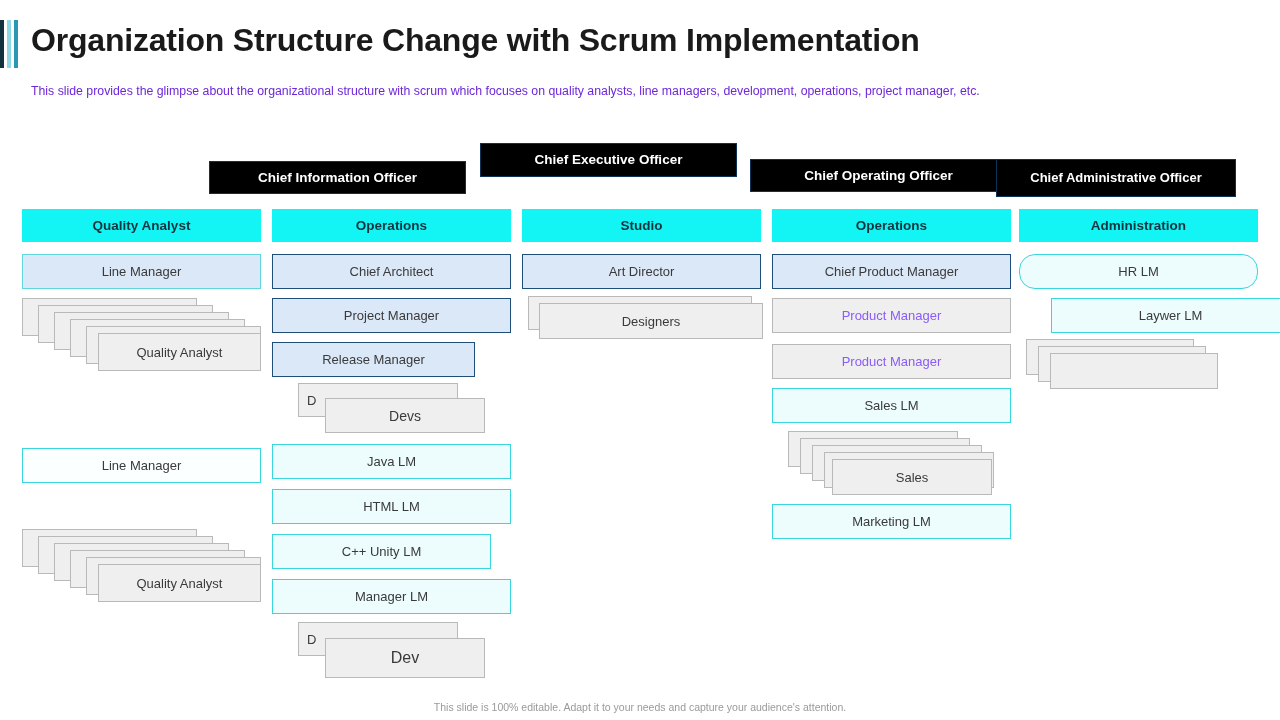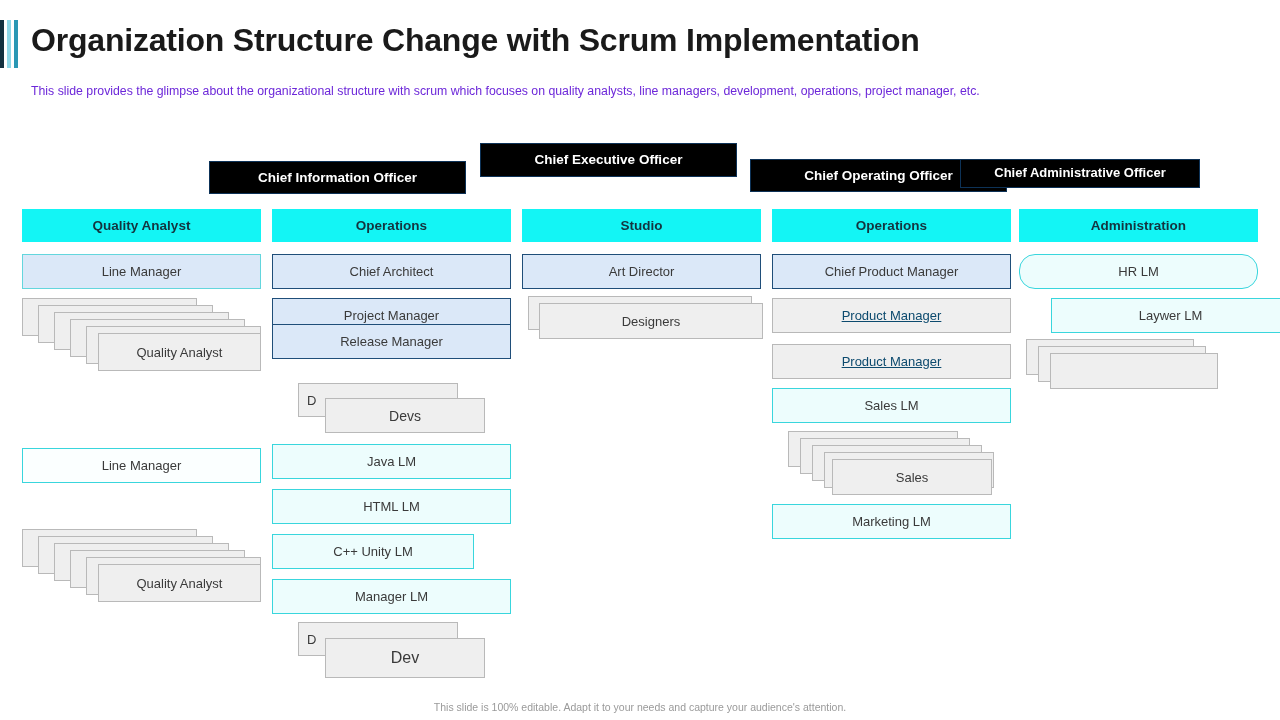--- a/index.html
+++ b/index.html
@@ -52,21 +52,21 @@
   .lblue.soft{border:1px solid #63d6dd;}
 
   
   .cyanline{
     background:#edfdfd;border:1px solid #39d6dd;color:#3a3a3a;font-size:13px;
   }
   .cyanline.white{background:#fbffff;}
 
   
   .gray{
-    background:#efefef;border:1px solid #b8b8b8;color:#0c4a6e;font-size:13px;text-decoration:underline;
+    background:#efefef;border:1px solid #b8b8b8;color:#8b5cf6;font-size:13px;
   }
 
   
   .stack{position:absolute;}
   .stack .layer{
     position:absolute;box-sizing:border-box;
     background:#efefef;border:1px solid #b9b9b9;
   }
   .stack .front{
     position:absolute;box-sizing:border-box;
@@ -114,21 +114,21 @@
 </div>
 
 <div class="box chief" style="left:480px;top:143px;width:257px;height:34px;">
   <span>Chief Executive Officer</span>
 </div>
 
 <div class="box chief" style="left:750px;top:159px;width:257px;height:33px;">
   <span>Chief Operating Officer</span>
 </div>
 
-<div class="box chief two-line" style="left:960px;top:159px;width:240px;height:29px;text-align:right;">
+<div class="box chief two-line" style="left:996px;top:159px;width:240px;height:38px;text-align:right;">
   <span>Chief Administrative Officer</span>
 </div>
 
 <div class="box dept" style="left:22px;top:209px;width:239px;height:33px;">
   <span>Quality Analyst</span>
 </div>
 <div class="box dept" style="left:272px;top:209px;width:239px;height:33px;">
   <span>Operations</span>
 </div>
 <div class="box dept" style="left:522px;top:209px;width:239px;height:33px;">
@@ -170,40 +170,40 @@
     <span>Quality Analyst</span>
   </div>
 </div>
 
 <div class="box lblue" style="left:272px;top:254px;width:239px;height:35px;">
   <span>Chief Architect</span>
 </div>
 <div class="box lblue" style="left:272px;top:298px;width:239px;height:35px;">
   <span>Project Manager</span>
 </div>
-<div class="box lblue" style="left:272px;top:324px;width:239px;height:35px;">
+<div class="box lblue" style="left:272px;top:342px;width:203px;height:35px;">
   <span>Release Manager</span>
 </div>
 
 <div class="dstack" style="left:298px;top:383px;width:200px;height:55px;">
   <div class="back" style="width:160px;height:34px;">
     <span>D</span>
   </div>
   <div class="front" style="left:27px;top:15px;width:160px;height:35px;font-size:14px;">
     <span>Devs</span>
   </div>
 </div>
 
 <div class="box cyanline" style="left:272px;top:444px;width:239px;height:35px;">
   <span>Java LM</span>
 </div>
 <div class="box cyanline" style="left:272px;top:489px;width:239px;height:35px;">
   <span>HTML LM</span>
 </div>
-<div class="box cyanline" style="left:272px;top:534px;width:202px;height:35px;">
+<div class="box cyanline" style="left:272px;top:534px;width:219px;height:35px;">
   <span>C++ Unity LM</span>
 </div>
 <div class="box cyanline" style="left:272px;top:579px;width:239px;height:35px;">
   <span>Manager LM</span>
 </div>
 
 <div class="dstack" style="left:298px;top:622px;width:200px;height:58px;">
   <div class="back" style="width:160px;height:34px;">
     <span>D</span>
   </div>

